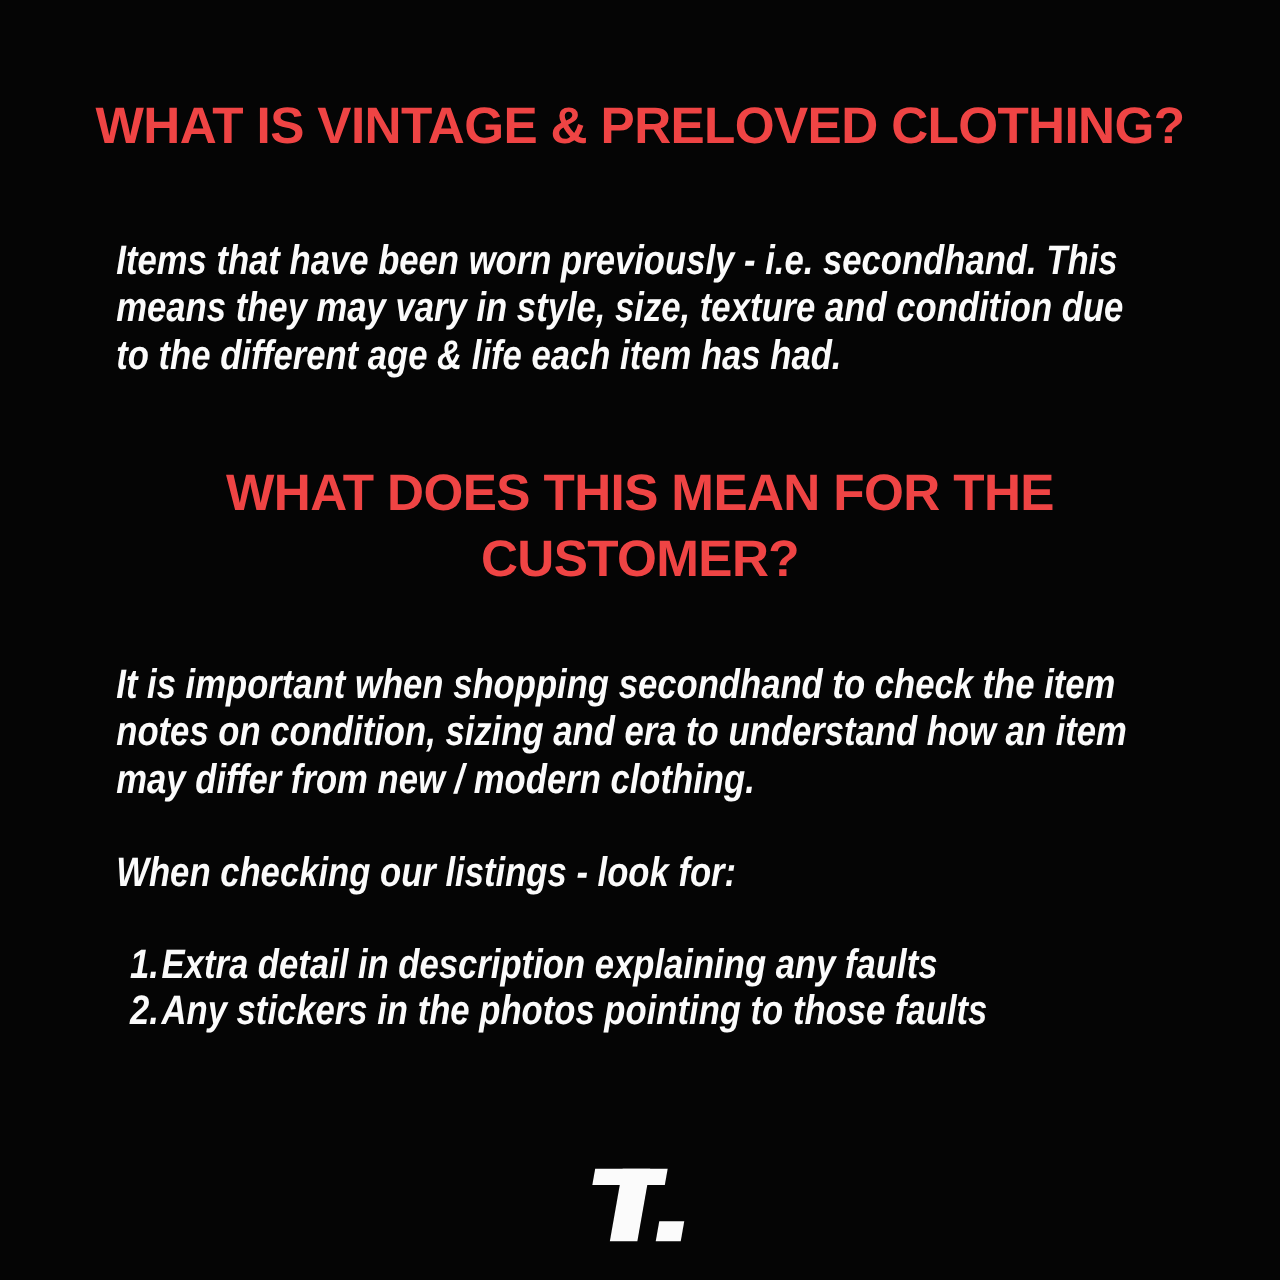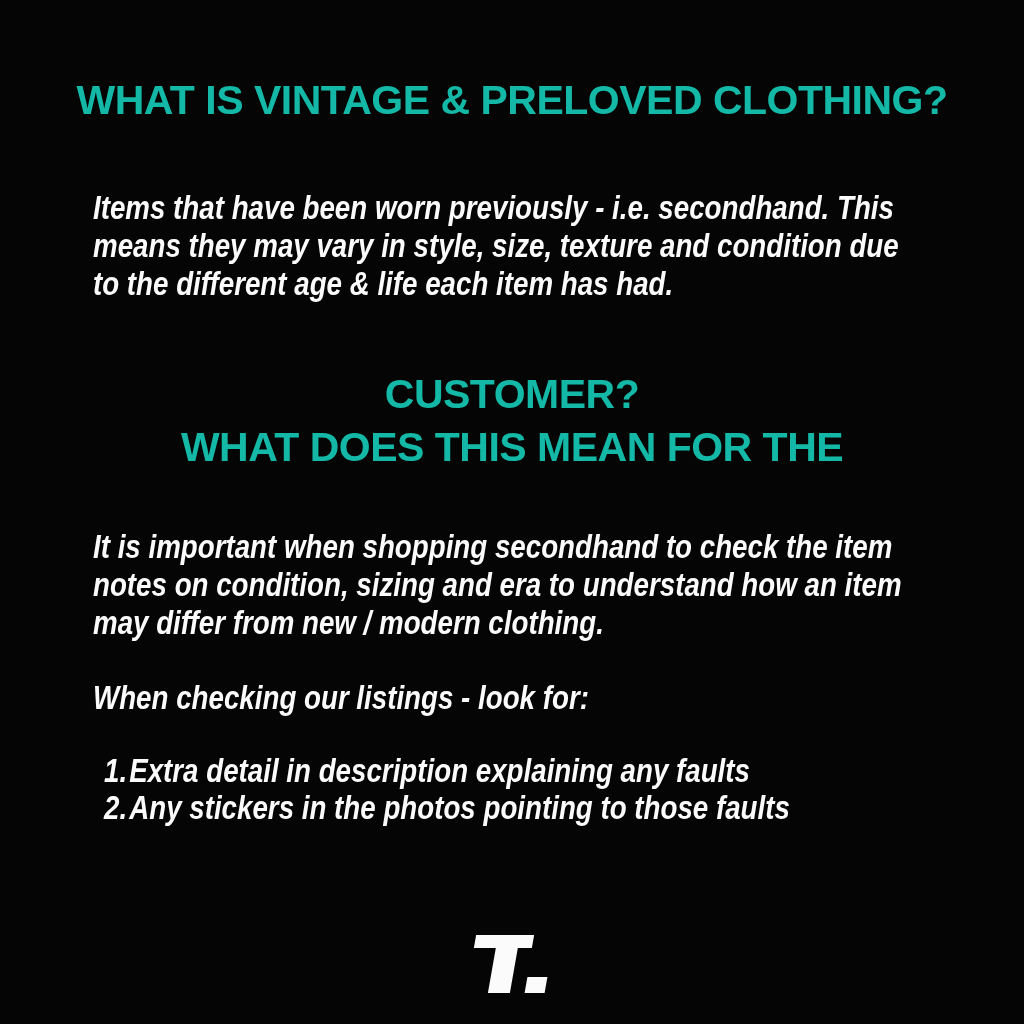--- a/index.html
+++ b/index.html
@@ -14,21 +14,21 @@
   }
   .heading {
     position: absolute;
     left: 0; right: 0;
     text-align: center;
     font-weight: 700;
     font-style: normal;
     font-size: 41px;
     letter-spacing: -0.5px;
     margin: 0;
-    color: #14b8a6;
+    color: #ef4444;
   }
   .h1 { top: 77px; line-height: 47px; }
   .h2 { top: 368px; line-height: 53px; }
   .para {
     position: absolute;
     left: 93px;
     margin: 0;
     font-style: italic;
     font-weight: 700;
     font-size: 33px;
@@ -79,22 +79,22 @@
 
   <h1 class="heading h1">WHAT IS VINTAGE &amp; PRELOVED CLOTHING?</h1>
 
   <div class="para p1">
     <div>Items that have been worn previously - i.e. secondhand. This</div>
     <div>means they may vary in style, size, texture and condition due</div>
     <div>to the different age &amp; life each item has had.</div>
   </div>
 
   <h2 class="heading h2">
+    <div>WHAT DOES THIS MEAN FOR THE</div>
     <div>CUSTOMER?</div>
-    <div>WHAT DOES THIS MEAN FOR THE</div>
   </h2>
 
   <div class="para p2">
     <div>It is important when shopping secondhand to check the item</div>
     <div>notes on condition, sizing and era to understand how an item</div>
     <div>may differ from new / modern clothing.</div>
   </div>
 
   <div class="para p3">When checking our listings - look for:</div>
 

